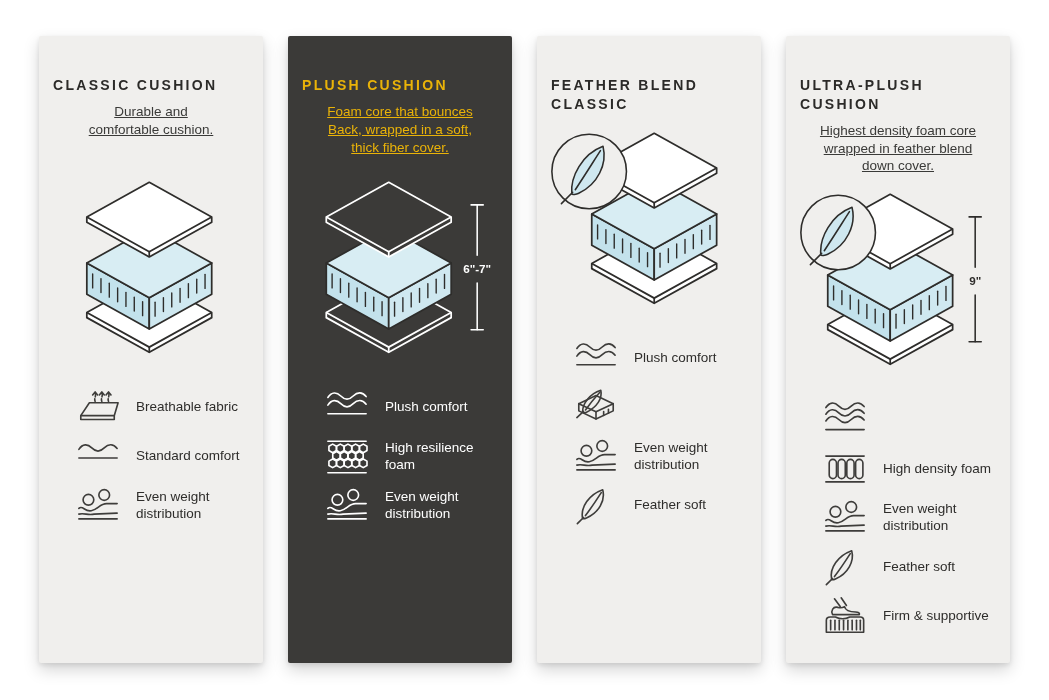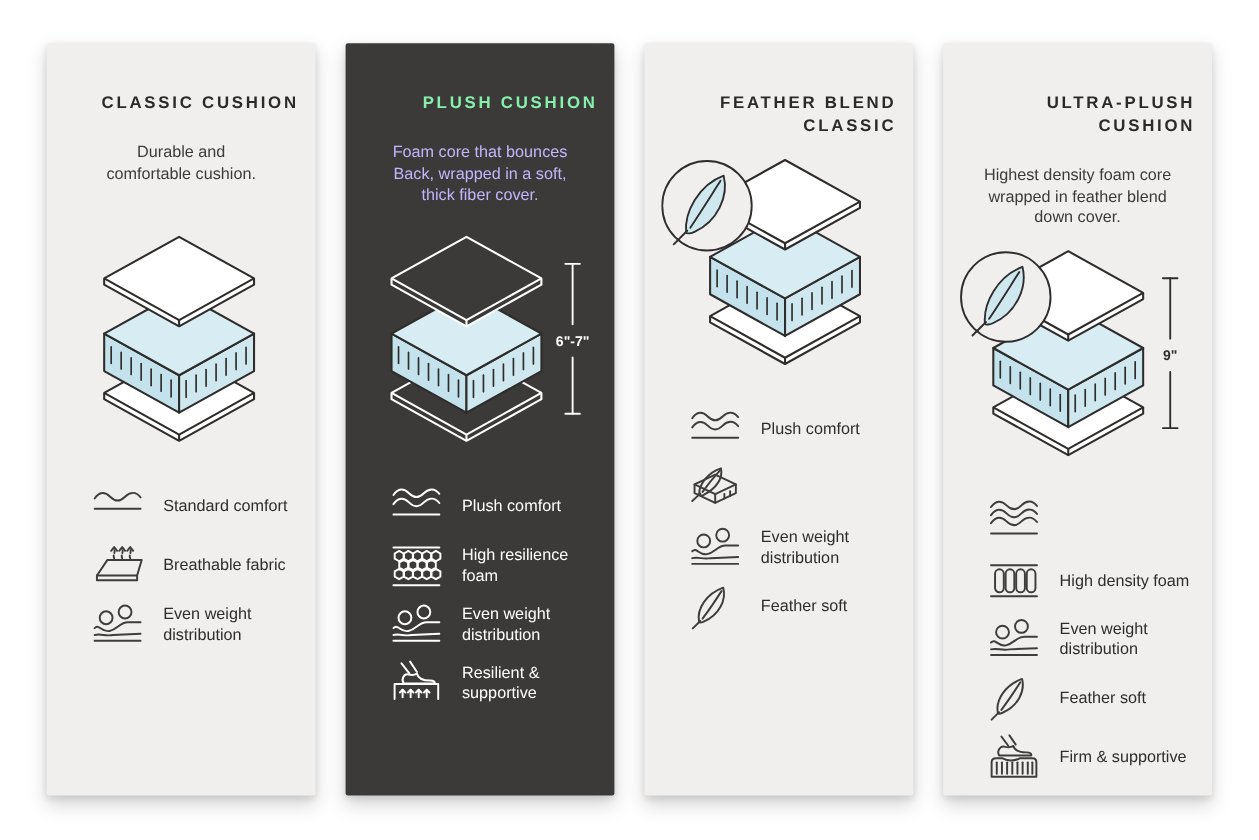--- a/index.html
+++ b/index.html
@@ -10,31 +10,31 @@
   }
   .panel{
     flex:1;border-radius:2px;box-sizing:border-box;
     padding:40px 14px 20px 14px;
     box-shadow:0 7px 16px rgba(0,0,0,.17), 0 2px 5px rgba(0,0,0,.09);
     display:flex;flex-direction:column;
   }
   .panel.light{background:#f0efed;color:#2e2d2b;}
   .panel.dark{background:#3b3a38;color:#ffffff;}
   .title{
-    margin:0;text-align:right;font-size:14px;font-weight:700;
+    margin:0;text-align:left;font-size:14px;font-weight:700;
     letter-spacing:2.3px;line-height:1.35;white-space:pre-line;
   }
   .panel.light .title{color:#2b2a28;}
-  .panel.dark .title{color:#86efac;}
+  .panel.dark .title{color:#eab308;}
   .desc{
-    margin:23px 2px 0 2px;height:60px;text-align:center;font-size:13.5px;
-    line-height:1.32;white-space:pre-line;
+    margin:8px 2px 0 2px;height:60px;text-align:center;font-size:13.5px;
+    line-height:1.32;white-space:pre-line;text-decoration:underline;
   }
   .panel.light .desc{color:#3a3a38;}
-  .panel.dark .desc{color:#c4b5fd;}
+  .panel.dark .desc{color:#eab308;}
   .illo{margin-top:4px;height:205px;}
   .illo svg{display:block;width:100%;height:205px;}
   .features{list-style:none;margin:16px 0 0 0;padding:0 0 0 22px;}
   .feat-row{display:flex;align-items:center;gap:15px;min-height:40px;margin-bottom:9px;}
   .feat-icon{flex:0 0 46px;display:flex;justify-content:center;}
   .feat-icon svg{width:44px;height:40px;}
   .panel.light .feat-icon{color:#3e3d3b;}
   .panel.dark .feat-icon{color:#ffffff;}
   .feat-label{font-size:13.5px;line-height:1.25;max-width:128px;}
   .panel.light .feat-label{color:#2e2d2b;}
@@ -78,40 +78,40 @@
             <path d="M111,2 L183,42 L183,48 L111,88 L39,48 L39,42 Z" fill="#ffffff" stroke="#2e2d2b" stroke-width="2" stroke-linejoin="round"></path>
             <path d="M39,42 L111,82 L183,42" fill="none" stroke="#2e2d2b" stroke-width="2" stroke-linejoin="round"></path>
             <path d="M111,82 L111,88" fill="none" stroke="#2e2d2b" stroke-width="2"></path>
           </g>
         </svg>
       </div>
     <ul class="features">
         <li class="feat-row">
           <span class="feat-icon">
             <svg viewBox="0 0 46 40" xmlns="http://www.w3.org/2000/svg">
-              <path fill="none" stroke="currentColor" stroke-width="1.7" stroke-linecap="round" stroke-linejoin="round" d="M3,12 C7,6 12,6 16.5,10.5 C21,15 25,15 29.5,10.5 C34,6 39,6 43,11"></path>
-              <path fill="none" stroke="currentColor" stroke-width="1.7" stroke-linecap="round" stroke-linejoin="round" d="M3,21 L43,21"></path>
-            </svg>
-          </span>
-          <span class="feat-label">Standard comfort</span>
-        </li>
-        <li class="feat-row">
-          <span class="feat-icon">
-            <svg viewBox="0 0 46 40" xmlns="http://www.w3.org/2000/svg">
               <path fill="none" stroke="currentColor" stroke-width="1.7" stroke-linecap="round" stroke-linejoin="round" d="M5,28 L14,14.5 L44,14.5 L40,28 L40,32 L5,32 Z"></path>
               <path fill="none" stroke="currentColor" stroke-width="1.7" stroke-linecap="round" stroke-linejoin="round" d="M5,28 L40,28"></path>
               <path fill="none" stroke="currentColor" stroke-width="1.7" stroke-linecap="round" stroke-linejoin="round" stroke-dasharray="2.6 2.2" d="M20,13 C18.5,10 21.5,8 20,4.2"></path>
               <path fill="none" stroke="currentColor" stroke-width="1.7" stroke-linecap="round" stroke-linejoin="round" d="M17.4,6.4 L20,3.2 L22.6,6.4"></path>
               <path fill="none" stroke="currentColor" stroke-width="1.7" stroke-linecap="round" stroke-linejoin="round" stroke-dasharray="2.6 2.2" d="M27,13 C25.5,10 28.5,8 27,4.2"></path>
               <path fill="none" stroke="currentColor" stroke-width="1.7" stroke-linecap="round" stroke-linejoin="round" d="M24.4,6.4 L27,3.2 L29.6,6.4"></path>
               <path fill="none" stroke="currentColor" stroke-width="1.7" stroke-linecap="round" stroke-linejoin="round" stroke-dasharray="2.6 2.2" d="M34,13 C32.5,10 35.5,8 34,4.2"></path>
               <path fill="none" stroke="currentColor" stroke-width="1.7" stroke-linecap="round" stroke-linejoin="round" d="M31.4,6.4 L34,3.2 L36.6,6.4"></path>
             </svg>
           </span>
           <span class="feat-label">Breathable fabric</span>
+        </li>
+        <li class="feat-row">
+          <span class="feat-icon">
+            <svg viewBox="0 0 46 40" xmlns="http://www.w3.org/2000/svg">
+              <path fill="none" stroke="currentColor" stroke-width="1.7" stroke-linecap="round" stroke-linejoin="round" d="M3,12 C7,6 12,6 16.5,10.5 C21,15 25,15 29.5,10.5 C34,6 39,6 43,11"></path>
+              <path fill="none" stroke="currentColor" stroke-width="1.7" stroke-linecap="round" stroke-linejoin="round" d="M3,21 L43,21"></path>
+            </svg>
+          </span>
+          <span class="feat-label">Standard comfort</span>
         </li>
         <li class="feat-row">
           <span class="feat-icon">
             <svg viewBox="0 0 46 40" xmlns="http://www.w3.org/2000/svg">
               <circle fill="none" stroke="currentColor" stroke-width="1.7" stroke-linecap="round" stroke-linejoin="round" cx="13" cy="13.5" r="5.6"></circle>
               <circle fill="none" stroke="currentColor" stroke-width="1.7" stroke-linecap="round" stroke-linejoin="round" cx="29.5" cy="8.5" r="5.6"></circle>
               <path fill="none" stroke="currentColor" stroke-width="1.7" stroke-linecap="round" stroke-linejoin="round" d="M3,22.5 C7,18.5 9,26.5 16,25 C23,23.5 25,17.5 32,17.5 L43,17.5"></path>
               <path fill="none" stroke="currentColor" stroke-width="1.7" stroke-linecap="round" stroke-linejoin="round" d="M3,28.5 C9,27 12,30 19,28.5 L43,27.5"></path>
               <path fill="none" stroke="currentColor" stroke-width="1.7" stroke-linecap="round" stroke-linejoin="round" d="M3,33.5 L43,33.5"></path>
             </svg>
@@ -205,39 +205,20 @@
             <svg viewBox="0 0 46 40" xmlns="http://www.w3.org/2000/svg">
               <circle fill="none" stroke="currentColor" stroke-width="1.7" stroke-linecap="round" stroke-linejoin="round" cx="13" cy="13.5" r="5.6"></circle>
               <circle fill="none" stroke="currentColor" stroke-width="1.7" stroke-linecap="round" stroke-linejoin="round" cx="29.5" cy="8.5" r="5.6"></circle>
               <path fill="none" stroke="currentColor" stroke-width="1.7" stroke-linecap="round" stroke-linejoin="round" d="M3,22.5 C7,18.5 9,26.5 16,25 C23,23.5 25,17.5 32,17.5 L43,17.5"></path>
               <path fill="none" stroke="currentColor" stroke-width="1.7" stroke-linecap="round" stroke-linejoin="round" d="M3,28.5 C9,27 12,30 19,28.5 L43,27.5"></path>
               <path fill="none" stroke="currentColor" stroke-width="1.7" stroke-linecap="round" stroke-linejoin="round" d="M3,33.5 L43,33.5"></path>
             </svg>
           </span>
           <span class="feat-label">Even weight distribution</span>
         </li>
-        <li class="feat-row">
-          <span class="feat-icon">
-            <svg viewBox="0 0 46 40" xmlns="http://www.w3.org/2000/svg">
-              <path fill="none" stroke="currentColor" stroke-width="1.7" stroke-linecap="round" stroke-linejoin="round" d="M10,2 L17,11"></path>
-              <path fill="none" stroke="currentColor" stroke-width="1.7" stroke-linecap="round" stroke-linejoin="round" d="M17.5,0.5 L23.5,9.5"></path>
-              <path fill="none" stroke="currentColor" stroke-width="1.7" stroke-linecap="round" stroke-linejoin="round" d="M12,19.5 C9.5,16 12,10.5 16.5,11.8 C19.5,12.6 21.5,12.2 23.5,11 C24.5,15 29,17 35,17 C38,17 39.5,18 39,19.5 Z"></path>
-              <path fill="none" stroke="currentColor" stroke-width="1.7" stroke-linecap="round" stroke-linejoin="round" d="M4,33 L4,20 L42,20 L42,33"></path>
-              <path fill="none" stroke="currentColor" stroke-width="1.7" stroke-linecap="round" stroke-linejoin="round" d="M11,31.5 L11,25"></path>
-              <path fill="none" stroke="currentColor" stroke-width="1.7" stroke-linecap="round" stroke-linejoin="round" d="M8.6,27.4 L11,25 L13.4,27.4"></path>
-              <path fill="none" stroke="currentColor" stroke-width="1.7" stroke-linecap="round" stroke-linejoin="round" d="M18,31.5 L18,25"></path>
-              <path fill="none" stroke="currentColor" stroke-width="1.7" stroke-linecap="round" stroke-linejoin="round" d="M15.6,27.4 L18,25 L20.4,27.4"></path>
-              <path fill="none" stroke="currentColor" stroke-width="1.7" stroke-linecap="round" stroke-linejoin="round" d="M25,31.5 L25,25"></path>
-              <path fill="none" stroke="currentColor" stroke-width="1.7" stroke-linecap="round" stroke-linejoin="round" d="M22.6,27.4 L25,25 L27.4,27.4"></path>
-              <path fill="none" stroke="currentColor" stroke-width="1.7" stroke-linecap="round" stroke-linejoin="round" d="M32,31.5 L32,25"></path>
-              <path fill="none" stroke="currentColor" stroke-width="1.7" stroke-linecap="round" stroke-linejoin="round" d="M29.6,27.4 L32,25 L34.4,27.4"></path>
-            </svg>
-          </span>
-          <span class="feat-label">Resilient &amp; supportive</span>
-        </li>
       </ul>
   </section>
 
   <section class="panel light">
     <h2 class="title">FEATHER BLEND
 CLASSIC</h2>
     <div class="illo">
         <svg viewBox="0 0 226 205" xmlns="http://www.w3.org/2000/svg">
           <g>
             <path d="M119,112 L191,152 L191,158 L119,198 L47,158 L47,152 Z" fill="#ffffff" stroke="#2e2d2b" stroke-width="2" stroke-linejoin="round"></path>

